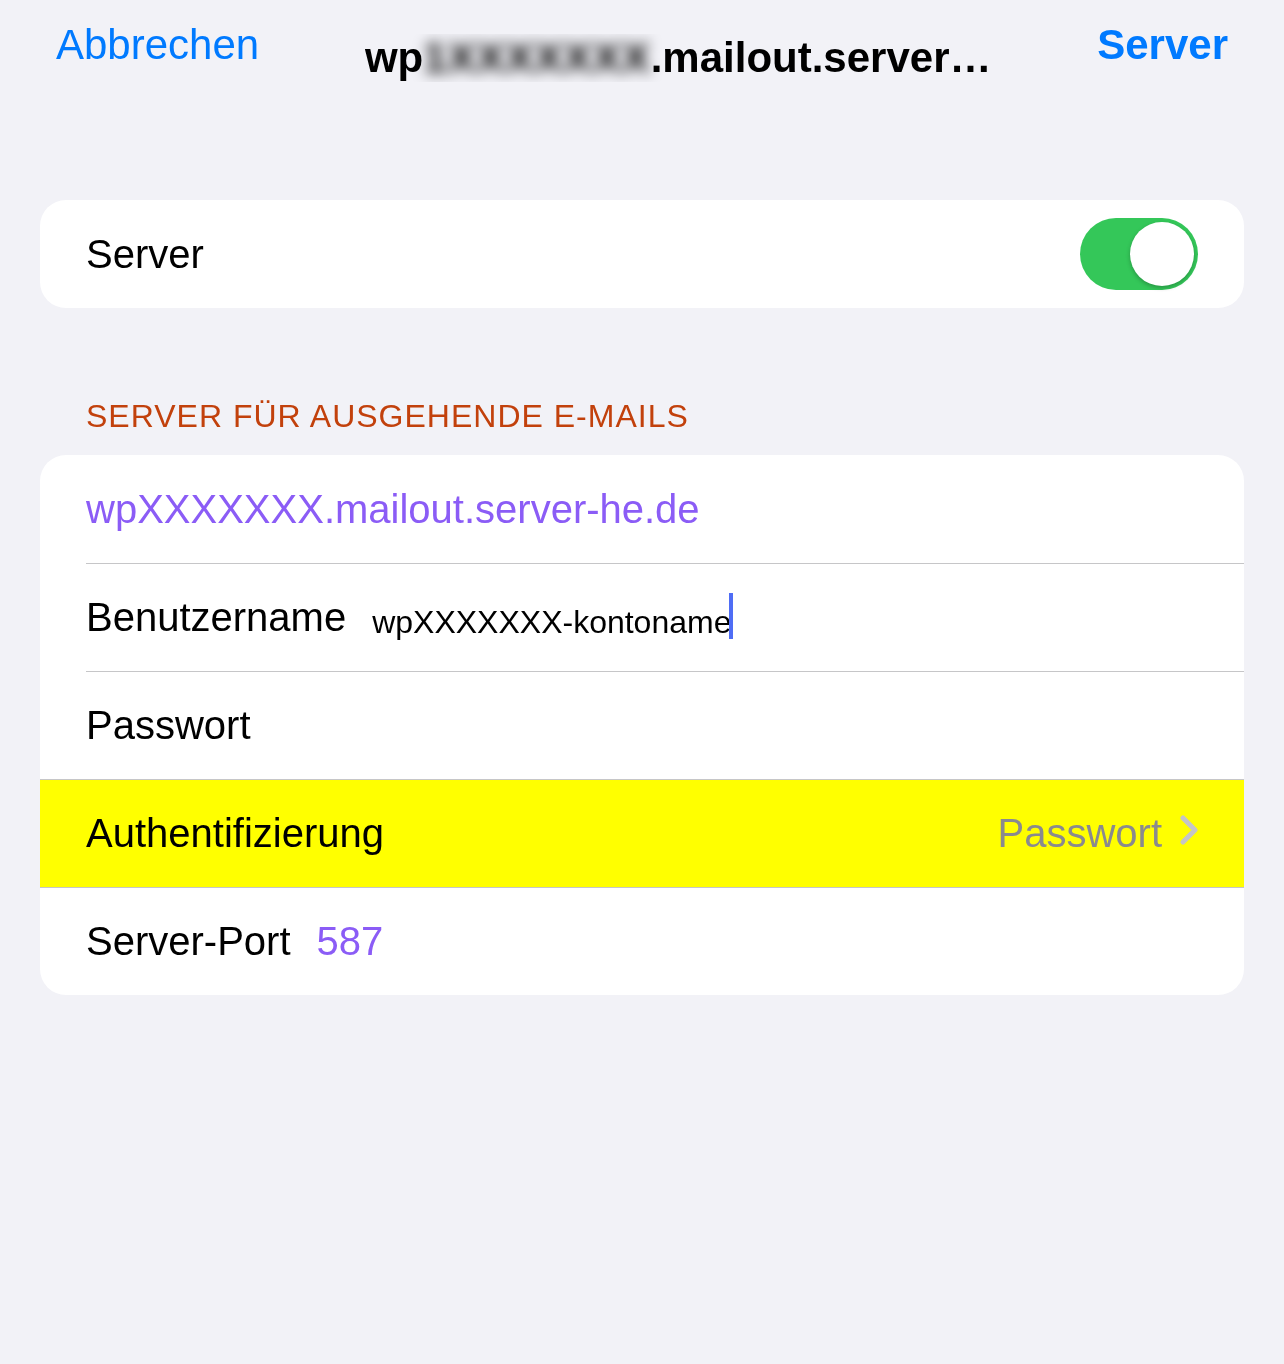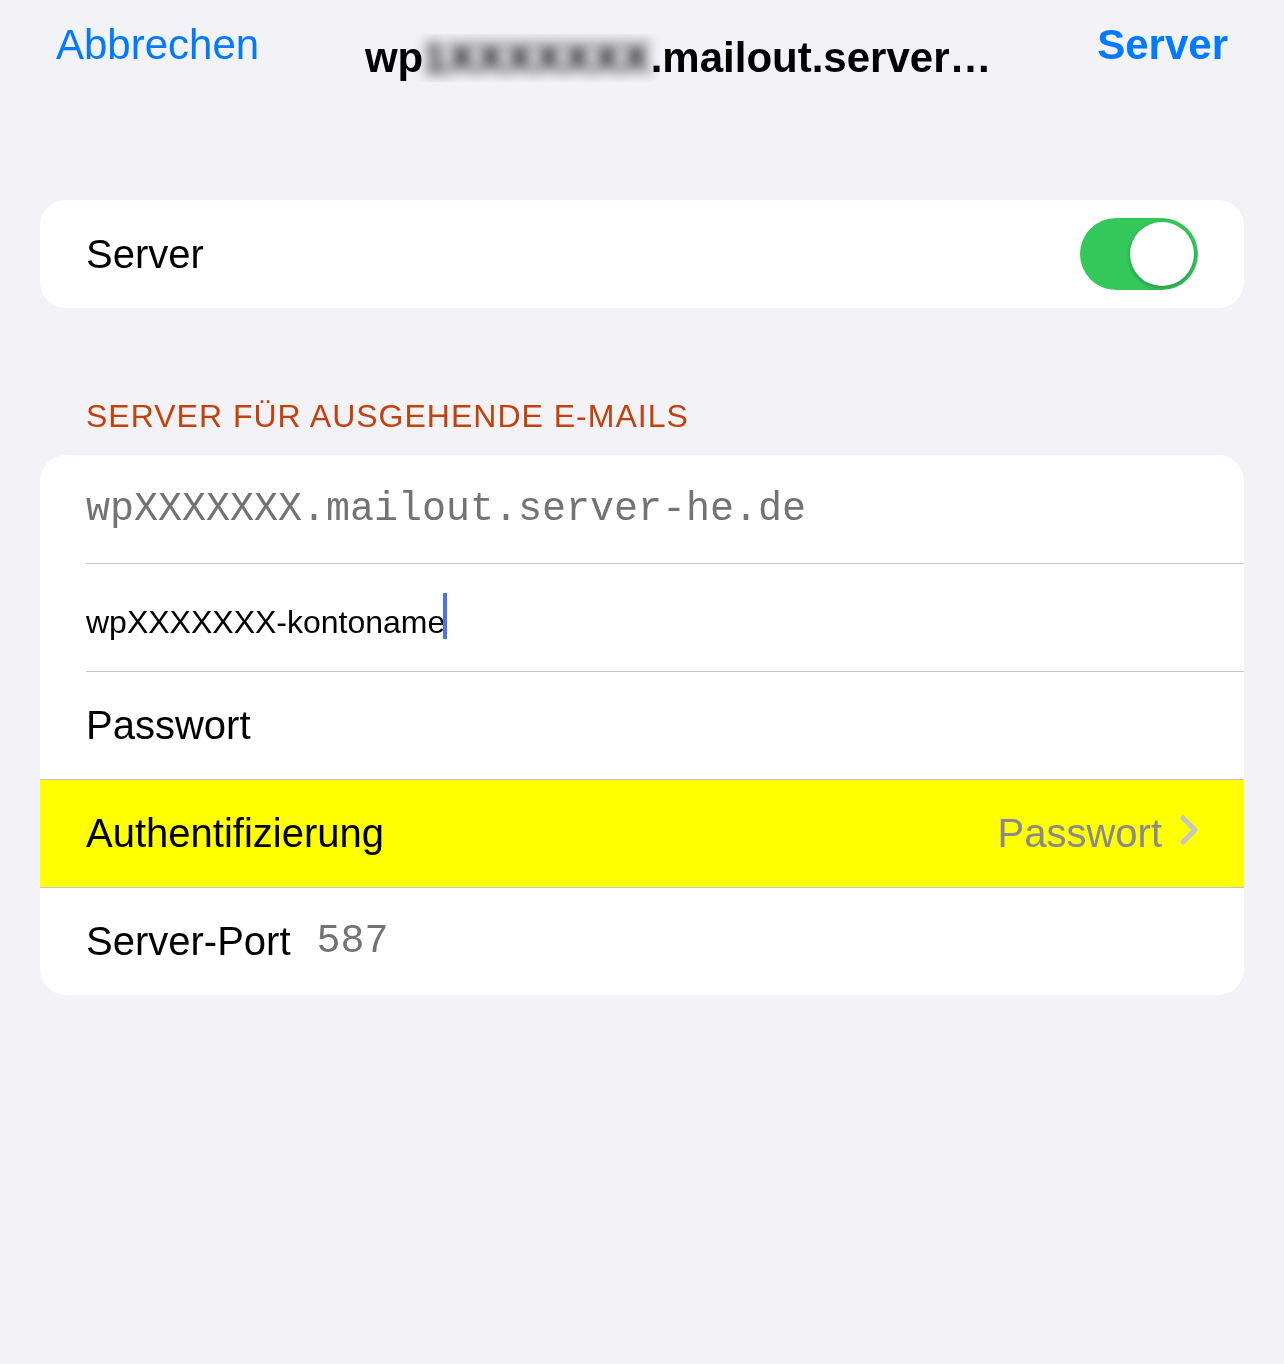--- a/index.html
+++ b/index.html
@@ -108,23 +108,22 @@
       flex: 0 0 auto;
       margin-right: 26px;
       white-space: nowrap;
     }
     .row .value-field {
       flex: 1 1 auto;
       font-size: 40px;
       border: none;
       outline: none;
       background: transparent;
-      color: #737373;
+      color: #8b5cf6;
       min-width: 0;
-      font-family: Liberation Mono, monospace;
     }
 
     .secondary-value {
       margin-left: auto;
       color: #8a8a8e;
       font-size: 40px;
     }
     .chevron {
       margin-left: 18px;
       color: #c5c5c7;
@@ -214,20 +213,21 @@
 
   <div class="section-header">SERVER FÜR AUSGEHENDE E-MAILS</div>
 
   <div class="group">
 
     <div class="row">
       <input class="value-field" type="text" value="wpXXXXXXX.mailout.server-he.de" style="">
     </div>
 
     <div class="row">
+      <span class="label">Benutzername</span>
       <span style="flex:1 1 auto; font-size:32px; white-space:nowrap; overflow:hidden;">
         <span>wpXXXXXXX-kontoname</span><span class="caret-span"></span>
       </span>
     </div>
 
     <div class="row">
       <span class="label">Passwort</span>
       <input class="value-field" type="password" value="" style="">
     </div>
 

